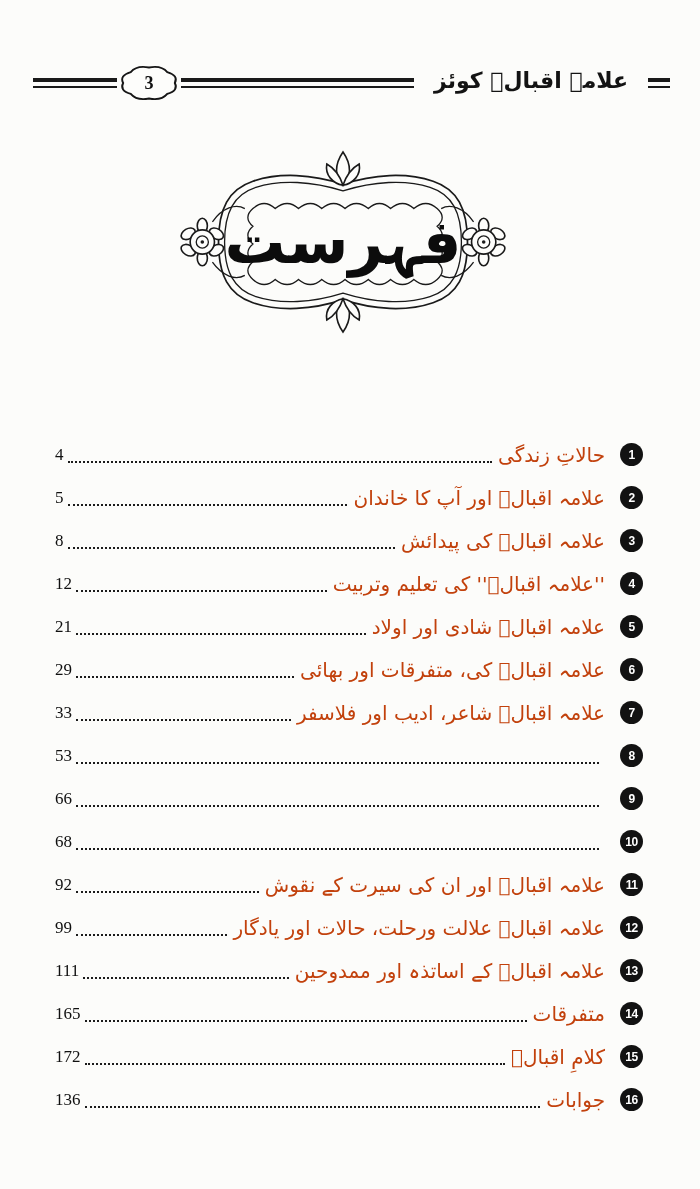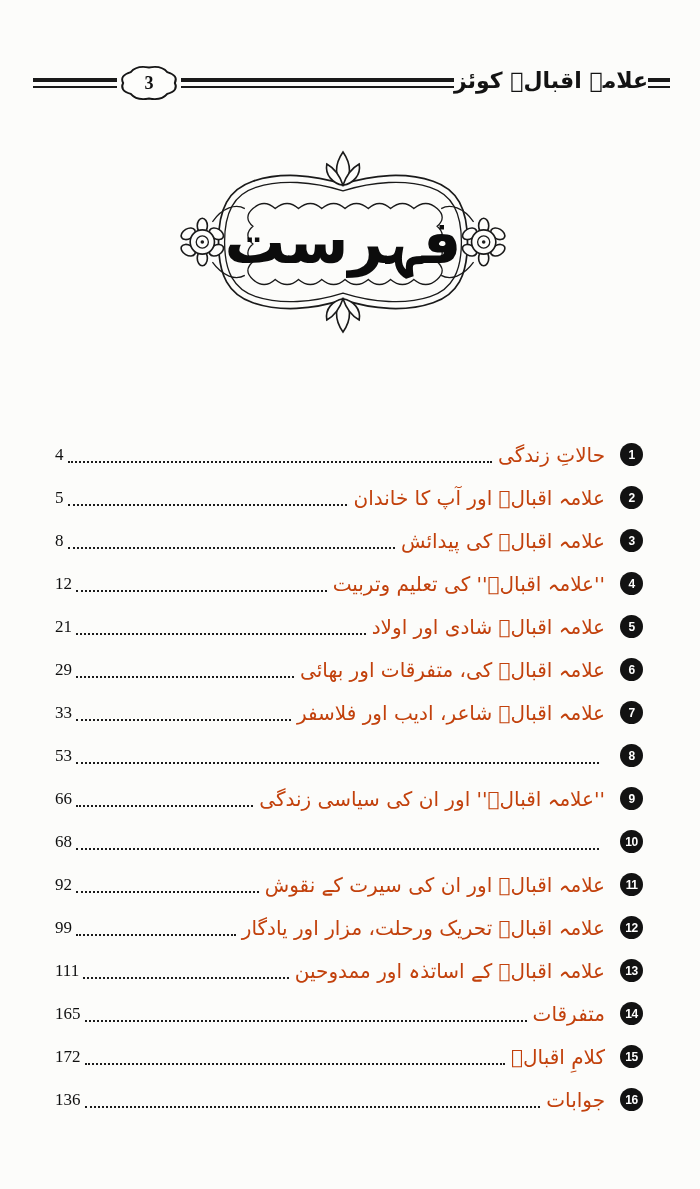--- a/index.html
+++ b/index.html
@@ -19,21 +19,21 @@
     display:flex;align-items:center;
   }
   .dline{height:10px;border-top:4px solid #1a1a1a;border-bottom:2px solid #1a1a1a;box-sizing:border-box;}
   .seg-left{width:84px;}
   .seg-mid{flex:1;}
   .seg-right{width:22px;}
   .badge-seal{width:62px;height:42px;flex:0 0 auto;margin:0 1px;overflow:visible;}
   .seal-path{fill:#fdfdfb;stroke:#161616;stroke-width:2.2;}
   .seal-num{font-family:"Liberation Serif",serif;font-size:21px;font-weight:700;fill:#111;text-anchor:middle;}
   .header-title{
-    margin:0 0;direction:rtl;white-space:nowrap;
+    margin:0 20px;direction:rtl;white-space:nowrap;
     font-size:22px;font-weight:700;color:#131313;
     transform:translateY(-3px);
   }
 
   
   .ornament{position:absolute;left:176px;top:146px;width:334px;height:192px;overflow:visible;}
   .orn-line{fill:none;stroke:#1a1a1a;stroke-width:1.7;}
   .orn-thin{fill:none;stroke:#1a1a1a;stroke-width:1.3;}
   .orn-petal{fill:#fdfdfb;stroke:#1a1a1a;stroke-width:1.6;}
   .fehrist-text{
@@ -204,21 +204,20 @@
           <span>8</span>
         </span>
     <span class="dots"></span>
     <span class="pagenum">53</span>
   </div>
 
   <div class="row">
     <span class="nbadge">
           <span>9</span>
         </span>
-    <span class="title">''علامہ اقبالؒ'' اور ان کی سیاسی زندگی</span>
     <span class="dots"></span>
     <span class="pagenum">66</span>
   </div>
 
   <div class="row">
     <span class="nbadge">
           <span>10</span>
         </span>
     <span class="dots"></span>
     <span class="pagenum">68</span>
@@ -230,21 +229,21 @@
         </span>
     <span class="title">علامہ اقبالؒ اور ان کی سیرت کے نقوش</span>
     <span class="dots"></span>
     <span class="pagenum">92</span>
   </div>
 
   <div class="row">
     <span class="nbadge">
           <span>12</span>
         </span>
-    <span class="title">علامہ اقبالؒ تحریک ورحلت، مزار اور یادگار</span>
+    <span class="title">علامہ اقبالؒ علالت ورحلت، حالات اور یادگار</span>
     <span class="dots"></span>
     <span class="pagenum">99</span>
   </div>
 
   <div class="row">
     <span class="nbadge">
           <span>13</span>
         </span>
     <span class="title">علامہ اقبالؒ کے اساتذہ اور ممدوحین</span>
     <span class="dots"></span>

